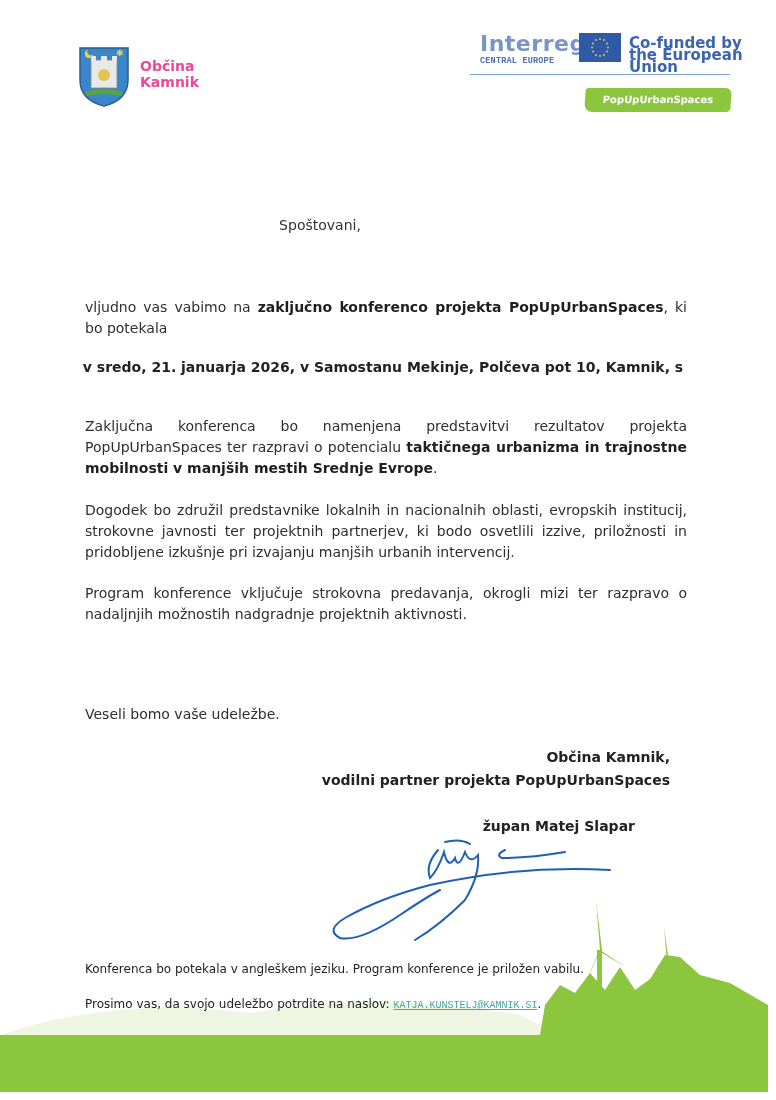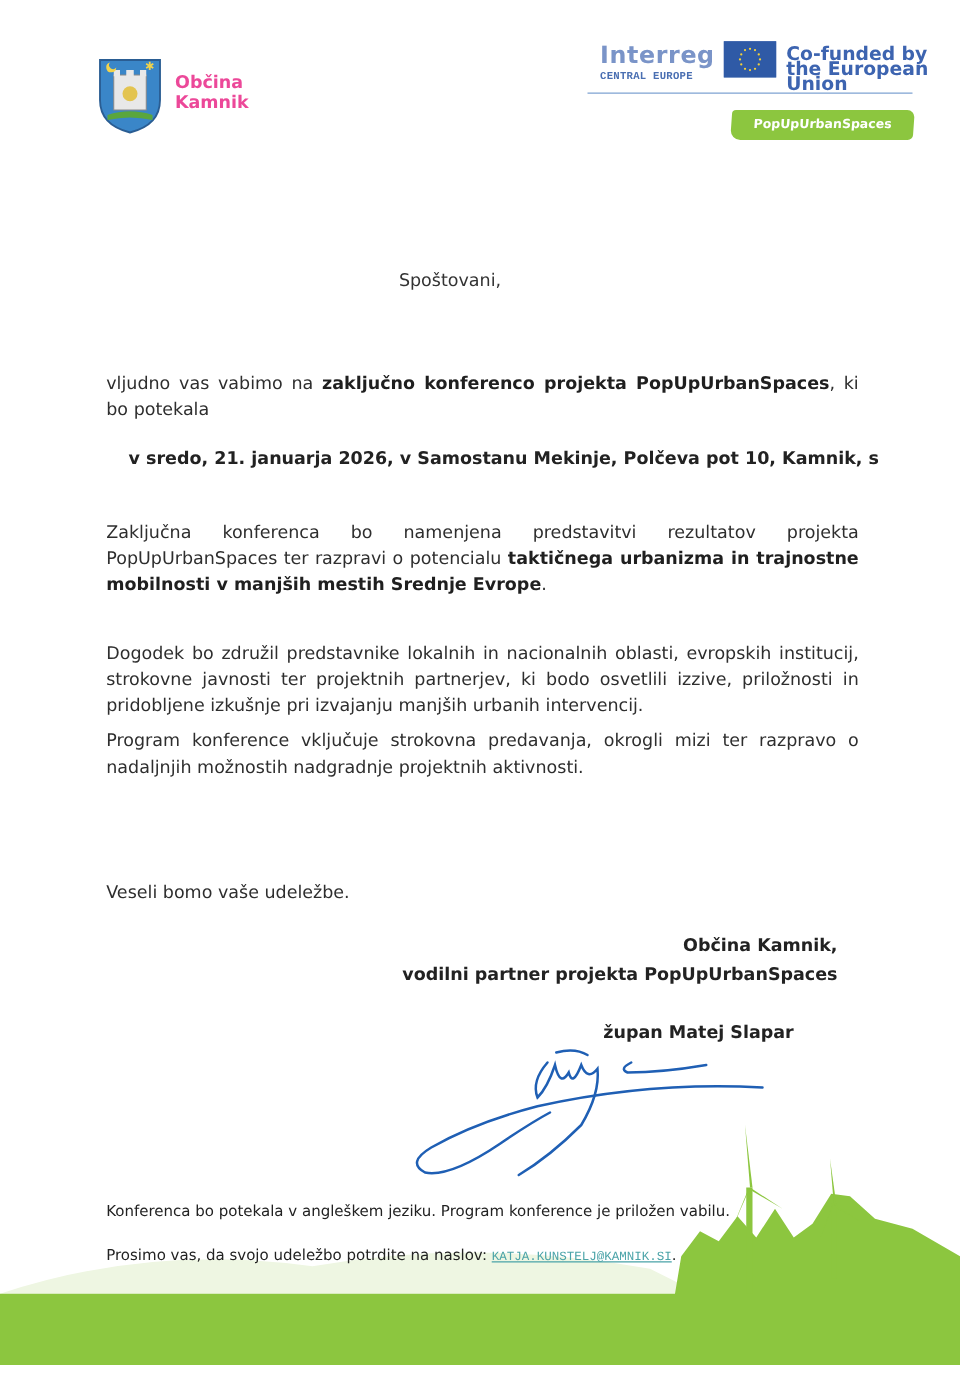--- a/index.html
+++ b/index.html
@@ -3,32 +3,32 @@
 <meta charset="utf-8">
 <style>
   html, body { margin:0; padding:0; background:#ffffff; }
   body { width:776px; height:1100px; position:relative; overflow:hidden;
          font-family:"DejaVu Sans", "Liberation Sans", sans-serif; color:#2b2b2b; }
   .abs { position:absolute; }
   
   .coat { left:78px; top:42px; width:52px; height:66px; }
   .muni-name { left:140px; top:58px; font-weight:bold; font-size:14px; line-height:16px; color:#ec4899; }
   .interreg { left:480px; top:33px; }
-  .interreg .big { font-weight:bold; font-size:19px; color:#7a94c8; letter-spacing:0.5px; line-height:22px; }
+  .interreg .big { font-weight:bold; font-size:22px; color:#7a94c8; letter-spacing:0.5px; line-height:22px; }
   .interreg .small { font-weight:bold; font-size:8.5px; color:#4a6fb2; letter-spacing:0.2px; margin-top:1px;font-family:Liberation Mono, monospace; }
   .eu-flag { left:579px; top:33px; width:42px; height:29px; background:#2f5aa6; }
   .cofund { left:629px; top:37px; font-weight:bold; font-size:15px; line-height:12px; color:#3d64b0; }
   .hr { left:470px; top:74px; width:260px; height:1px; background:#7fa3d2; }
   .pill { left:585px; top:88px; width:146px; height:24px; background:#8cc63f; color:#fff;
           font-weight:bold; font-size:10px; line-height:24px; text-align:center;
           border-radius:3px 6px 4px 8px; transform:skewX(-4deg); }
   
   .p { left:85px; width:602px; font-size:14px; line-height:21px; text-align:justify; color:#2e2e2e; }
-  .greet { left:0; width:640px; text-align:center; top:217px; font-size:14px; color:#333;padding-left:40px; }
-  .center-bold { left:102px; width:602px; text-align:center; font-weight:bold; font-size:14px; line-height:21px; color:#222; }
+  .greet { left:0; width:640px; text-align:center; top:217px; font-size:14px; color:#333; }
+  .center-bold { left:82px; width:602px; text-align:center; font-weight:bold; font-size:14px; line-height:21px; color:#222; }
   .sig { left:300px; width:370px; text-align:right; font-weight:bold; font-size:14px; line-height:23px; color:#222; }
   .foot { left:85px; font-size:12px; color:#222; }
   .email { color:#4aa3a8; text-decoration:underline; font-size:10px;font-family:Liberation Mono, monospace; }
   b { color:#1f1f1f; }
 </style>
 </head>
 <body>
 
 <svg class="abs coat" viewBox="0 0 52 66">
   <path d="M2 6 L50 6 L50 38 Q50 58 26 64 Q2 58 2 38 Z" fill="#3a86c8" stroke="#2a5d93" stroke-width="1.5"></path>
@@ -81,21 +81,21 @@
 </div>
 
 <div class="abs center-bold" style="top:357px;">
   <div>v sredo, 21. januarja 2026, v Samostanu Mekinje, Polčeva pot 10, Kamnik, s</div>
 </div>
 
 <div class="abs p" style="top:416px;">
   <span>Zaključna konferenca bo namenjena predstavitvi rezultatov projekta PopUpUrbanSpaces ter razpravi o potencialu </span><b>taktičnega urbanizma in trajnostne mobilnosti v manjših mestih Srednje Evrope</b><span>.</span>
 </div>
 
-<div class="abs p" style="top:500px;margin-top:13px;">Dogodek bo združil predstavnike lokalnih in nacionalnih oblasti, evropskih institucij, strokovne javnosti ter projektnih partnerjev, ki bodo osvetlili izzive, priložnosti in pridobljene izkušnje pri izvajanju manjših urbanih intervencij.</div>
+<div class="abs p" style="top:500px;">Dogodek bo združil predstavnike lokalnih in nacionalnih oblasti, evropskih institucij, strokovne javnosti ter projektnih partnerjev, ki bodo osvetlili izzive, priložnosti in pridobljene izkušnje pri izvajanju manjših urbanih intervencij.</div>
 
 <div class="abs p" style="top:583px;">Program konference vključuje strokovna predavanja, okrogli mizi ter razpravo o nadaljnjih možnostih nadgradnje projektnih aktivnosti.</div>
 
 <div class="abs p" style="top:680px;margin-top:24px;">Veseli bomo vaše udeležbe.</div>
 
 <div class="abs sig" style="top:746px;">
   <div>Občina Kamnik,</div>
   <div>vodilni partner projekta PopUpUrbanSpaces</div>
 </div>
 <div class="abs sig" style="top:815px; left:265px;">župan Matej Slapar</div>

